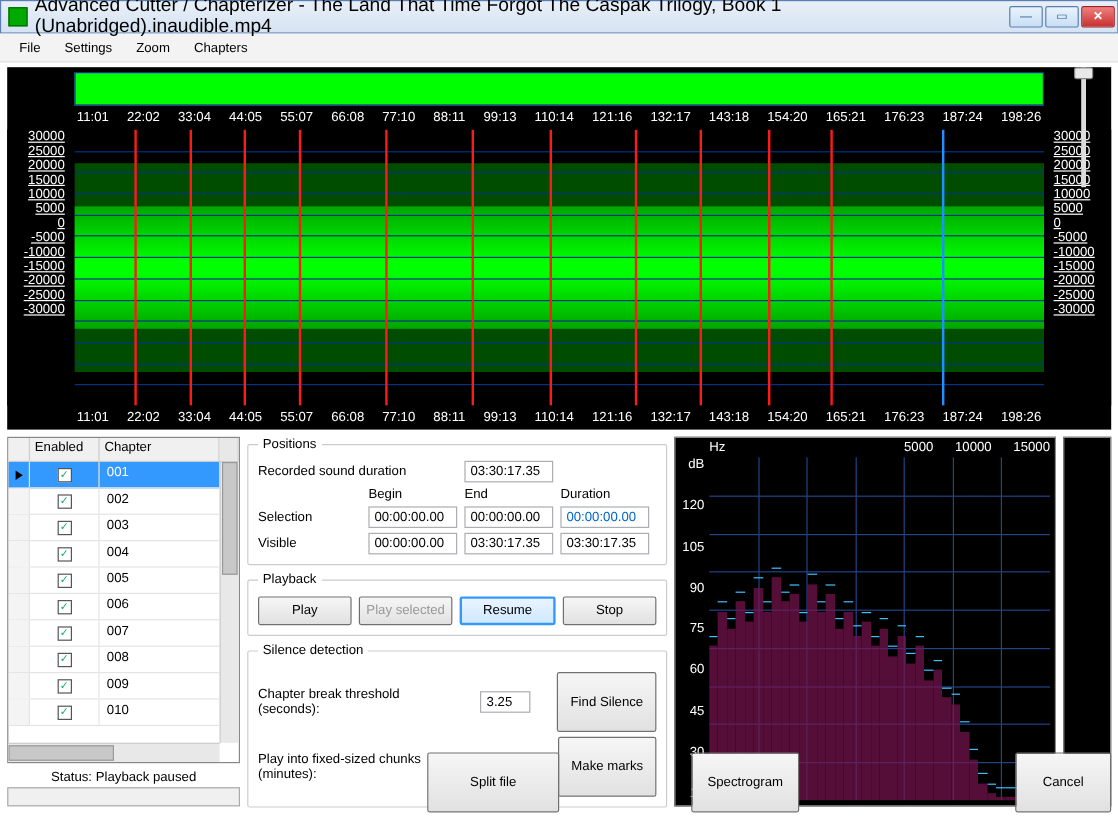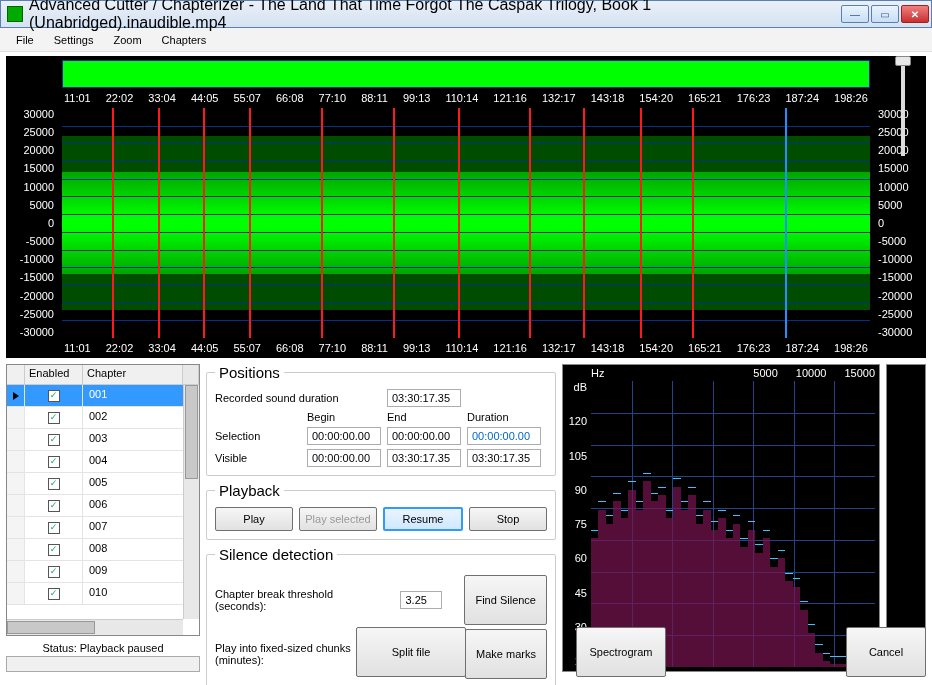--- a/index.html
+++ b/index.html
@@ -18,21 +18,21 @@
 
 .menubar { height: 24px; background: #f3f3f3; display: flex; align-items: center; padding-left: 8px; gap: 4px; border-bottom: 1px solid #e0e0e0; }
 .menubar span { padding: 3px 8px; }
 
 
 .wave-area { position: relative; height: 302px; background: #000; margin: 4px 6px 0 6px; }
 .overview { position:absolute; top:4px; left:56px; right:56px; height:28px; background:#00ff00; border:1px solid #22a; }
 .time-ruler { position:absolute; left:56px; right:56px; height:16px; color:#fff; background:#000; display:flex; justify-content:space-between; font-size:9px; align-items:center; padding:0 2px;}
 .time-ruler.top { top:34px; }
 .time-ruler.bottom { bottom:2px; }
-.y-axis { position:absolute; top:52px; width:52px; bottom:20px; color:#fff; display:flex; flex-direction:column; justify-content:space-between; font-size:9px; background:#000;}
+.y-axis { position:absolute; top:52px; width:52px; bottom:20px; color:#fff; display:flex; flex-direction:column; justify-content:flex-start; font-size:9px; background:#000;text-decoration:underline;}
 .y-axis.left { left:0; text-align:right; padding-right:4px;}
 .y-axis.right { right:0; text-align:left; padding-left:4px;}
 .wave-canvas { position:absolute; top:52px; left:56px; right:56px; bottom:20px; background:#000; overflow:hidden;}
 .grid-line-h { position:absolute; left:0; right:0; height:1px; background:#003388;}
 .wave-fill { position:absolute; left:0; right:0; top:28%; bottom:28%; background:linear-gradient(to bottom, rgba(0,255,0,.5) 0%, #00ff00 45%, #00ff00 55%, rgba(0,255,0,.5) 100%);}
 .wave-fill2 { position:absolute; left:0; right:0; top:12%; bottom:12%; background:rgba(0,170,0,.45);}
 .marker { position:absolute; top:0; bottom:0; width:2px; background:#ff1a1a;}
 .marker.blue { background:#2090ff;}
 
 
@@ -64,21 +64,21 @@
 .btn.green { background:linear-gradient(#7eff7e,#1ad61a); border-color:#0a0; font-weight:bold; white-space:nowrap; padding:3px 8px;}
 .btn.red { background:linear-gradient(#ff8a8a,#ff2a2a); border-color:#a00; color:#000; font-weight:bold; font-style:italic; white-space:nowrap; padding:3px 8px;}
 .btn.highlight { border:2px solid #3399ff; background:linear-gradient(#eaf4ff,#cfe8ff);}
 .btn.disabled { color:#999;}
 
 .status { text-align:center; margin-top:6px; font-size:11px;}
 .progress { height:16px; border:1px solid #aaa; background:#f0f0f0; margin-top:2px;}
 
 .col-mid { width:350px; display:flex; flex-direction:column; gap:6px;}
 fieldset { border:1px solid #ccc; padding:8px; border-radius:2px;}
-legend { padding:0 4px; font-size:15px;}
+legend { padding:0 4px; font-size:11px;}
 .pos-grid { display:grid; grid-template-columns:86px 74px 74px 74px; gap:4px 6px; align-items:center; font-size:11px;}
 .pos-grid .val { border:1px solid #abadb3; padding:2px 4px; background:#fff; font-size:11px;}
 .pos-grid .val.link { color:#0066cc;}
 .pos-grid .hdr { font-size:11px;}
 
 .pb-row { display:flex; gap:6px;}
 .pb-row .btn { flex:1; padding:4px 0;}
 
 .sd-row { display:flex; align-items:center; gap:22px; margin-top:4px; font-size:11px;}
 .sd-row .input { width:42px; border:1px solid #abadb3; padding:2px 4px;}

